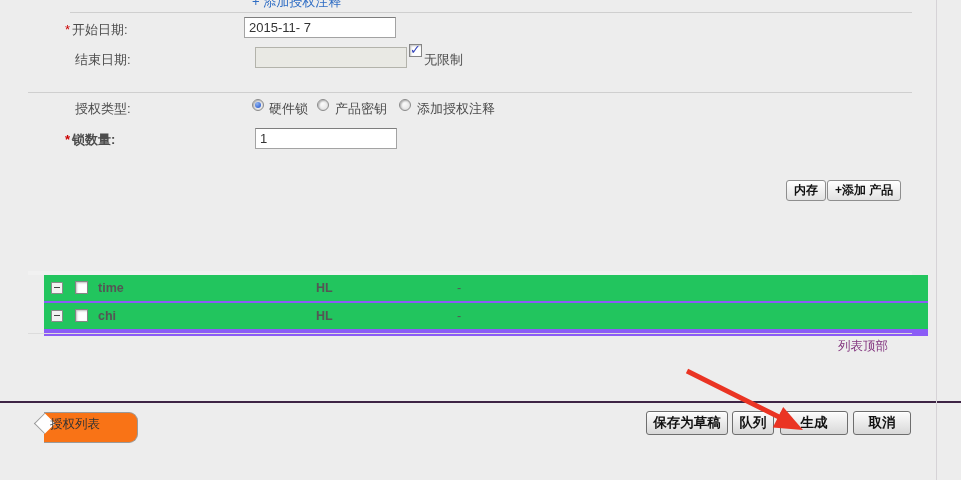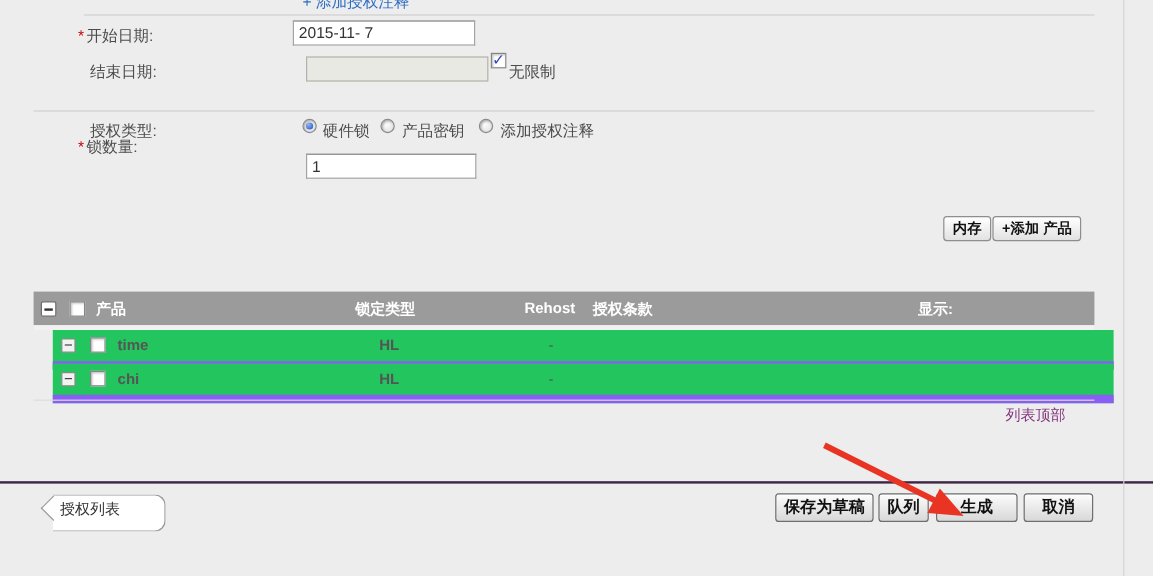--- a/index.html
+++ b/index.html
@@ -34,21 +34,21 @@
          box-sizing:border-box;cursor:pointer;}
   .boxicon::after{content:"";position:absolute;left:2px;top:5px;width:7px;height:2px;background:#333;}
   .rowexp{position:absolute;width:12px;height:12px;background:#f2f2f2;border:1px solid #8a8a8a;border-radius:1px;
          box-sizing:border-box;cursor:pointer;}
   .rowexp::after{content:"";position:absolute;left:2px;top:4px;width:6px;height:1px;background:#444;}
   .trow{position:absolute;left:44px;width:884px;height:26px;background:#22c55e;border-bottom:7px solid #8b5cf6;}
   .trow .cell{position:absolute;top:6px;font-size:12.5px;color:#555;}
   .bold{font-weight:bold;}
   .plink{color:#83367f;font-size:12.5px;cursor:pointer;}
   .footer-line{position:absolute;left:0;top:401px;width:961px;height:2px;background:#3e2545;}
-  .back-btn{position:absolute;left:44px;top:412px;width:94px;height:31px;background:#ffffff;border:1px solid #9a9a9a;
+  .back-btn{position:absolute;left:44px;top:412px;width:94px;height:31px;background:#f97316;border:1px solid #9a9a9a;
          border-left:none;border-radius:0 9px 9px 0;box-sizing:border-box;cursor:pointer;}
   .back-btn::before{content:"";position:absolute;left:-7px;top:2.5px;width:14px;height:14px;background:#fefefe;
          border-left:1px solid #9a9a9a;border-bottom:1px solid #9a9a9a;transform:rotate(45deg);}
   .back-btn span{position:absolute;left:6px;top:3px;font-size:12.5px;color:#333;white-space:nowrap;}
   .btn{position:absolute;top:411px;height:24px;box-sizing:border-box;text-align:center;line-height:22px;
          background:linear-gradient(#fcfcfc,#d8d8d8);border:1px solid #6e6e6e;border-radius:3px;
          font-weight:bold;font-size:13.5px;color:#111;cursor:pointer;box-shadow:inset 0 1px 0 #fff;white-space:nowrap;}
   .arrow-svg{position:absolute;left:0;top:0;pointer-events:none;}
 </style>
 </head>
@@ -71,37 +71,27 @@
   <div class="hr" style="left:28px;top:92px;width:884px;"></div>
 
   <div class="lbl" style="left:75px;top:100px;">授权类型:</div>
   <span class="radio on" style="left:252px;top:99px;"></span>
   <div class="rlbl" style="left:269px;top:100px;text-align:center;">硬件锁</div>
   <span class="radio" style="left:317px;top:99px;"></span>
   <div class="rlbl" style="left:335px;top:100px;">产品密钥</div>
   <span class="radio" style="left:399px;top:99px;"></span>
   <div class="rlbl" style="left:417px;top:100px;">添加授权注释</div>
 
-  <div class="lbl" style="left:65px;top:114px;"><span class="req">*</span><span>锁数量:</span></div>
+  <div class="lbl" style="left:65px;top:131px;font-weight:bold;"><span class="req">*</span><span>锁数量:</span></div>
   <input class="tinput" style="left: 255px; top: 128px; width: 142px;" value="1">
 
   <div class="mini-btn" style="left:786px;top:180px;">内存</div>
   <div class="mini-btn" style="left:827px;top:180px;">+添加 产品</div>
 
 
-  <div class="thead">
-    <span class="boxicon" style="left:6px;top:8px;"></span>
-    <span class="cb" style="left:30px;top:8px;background:#fff;"></span>
-    <span class="h" style="left:52px;">产品</span>
-    <span class="h" style="left:268px;">锁定类型</span>
-    <span class="h" style="left:409px;">Rehost</span>
-    <span class="h" style="left:466px;">授权条款</span>
-    <span class="h" style="left:737px;">显示:</span>
-
-  </div>
   <div class="abs" style="left:28px;top:271px;width:884px;height:4px;background:#f1f1f1;"></div>
 
   <div class="trow" style="top:275px;">
     <span class="rowexp" style="left:7px;top:7px;"></span>
     <span class="cb" style="left:31px;top:6px;"></span>
     <span class="cell bold" style="left:54px;">time</span>
     <span class="cell bold" style="left:272px;">HL</span>
     <span class="cell" style="left:413px;">-</span>
   </div>
   <div class="trow" style="top:303px;">

